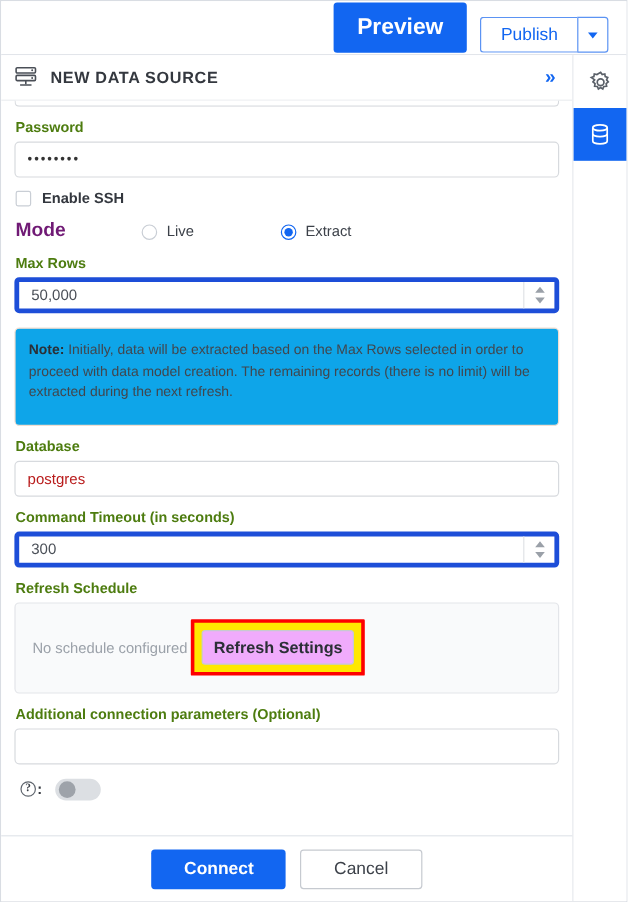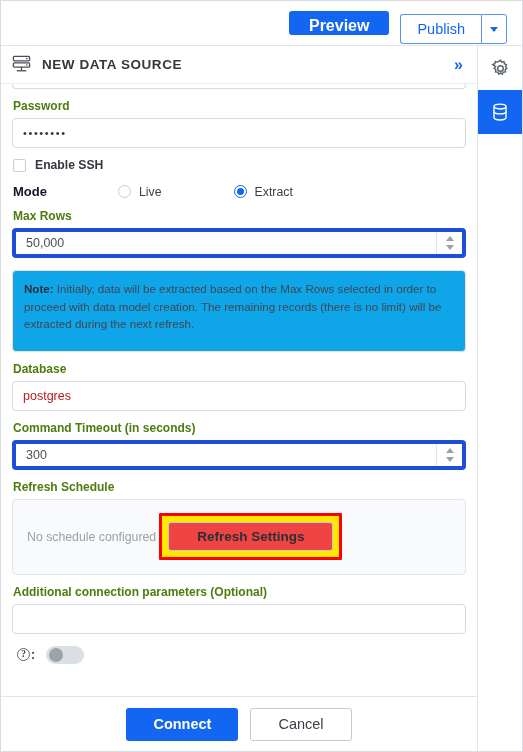--- a/index.html
+++ b/index.html
@@ -20,23 +20,23 @@
   
   .topbar {
     height: 45px; flex: 0 0 45px;
     border-bottom: 1px solid #e2e5ea;
     display: flex; align-items: center; justify-content: flex-end;
     padding-right: 15px; gap: 11px;
     background: #fff;
   }
   .btn-preview {
     background: #1266f1; color: #fff;
-    font-size: 16px; font-weight: bold;
+    font-size: 19px; font-weight: bold;
     border: none; border-radius: 3px;
-    padding: 0 20px; height: 24px; line-height: 30px;
+    padding: 0 20px; height: 42px; line-height: 30px;
     cursor: pointer;
   }
   .publish-group { display: flex; height: 18px; }
   .btn-publish {
     background: #fff; color: #1266f1;
     font-size: 14.5px;
     border: 1px solid #5b93f3;
     border-right: none;
     border-radius: 3px 0 0 3px;
     padding: 0 16px; height: 30px; line-height: 28px;
@@ -118,21 +118,21 @@
   .sp-dn { border-top: 5px solid #9aa0a8; }
 
   .check-row { display: flex; align-items: center; margin: 10px 0 2px 1px; }
   .checkbox {
     width: 13px; height: 13px; border: 1px solid #c9ced5;
     border-radius: 2px; background: #fff; margin-right: 9px; cursor: pointer;
   }
   .check-label { font-size: 12.2px; font-weight: bold; color: #33373e; }
 
   .mode-row { display: flex; align-items: center; margin: 12px 0 4px 1px; }
-  .mode-label { font-size: 13px; font-weight: bold; color: #0f172a; width: 105px; }
+  .mode-label { font-size: 16px; font-weight: bold; color: #701a75; width: 105px; }
   .radio-item { display: flex; align-items: center; cursor: pointer; }
   .radio-item.second { margin-left: 72px; }
   .radio {
     width: 13px; height: 13px; border-radius: 50%;
     border: 1.4px solid #c9ced5; background: #fff; margin-right: 8px;
     display: flex; align-items: center; justify-content: center;
   }
   .radio.on { border-color: #1266f1; }
   .radio.on::after { content:""; width: 7px; height: 7px; border-radius: 50%; background: #1266f1; }
   .radio-text { font-size: 12.3px; color: #3c4149; }
@@ -155,23 +155,23 @@
   .sched-empty { font-size: 12.3px; color: #9ba1a9; }
   .hl-wrap { position: relative; margin-left: 12px; }
   .hl-wrap::before {
     content: ""; position: absolute;
     left: -9px; top: -9px; right: -9px; bottom: -9px;
     border: 3px solid #fe0000; background: #ffe800;
     border-radius: 1px;
   }
   .btn-refresh {
     position: relative;
-    background: #ef4444; border: 1px solid #c6cad0; border-radius: 3px;
+    background: #f0abfc; border: 1px solid #c6cad0; border-radius: 3px;
     font-size: 13.5px; font-weight: bold; color: #2b2f36;
-    padding: 0 28px; height: 29px; line-height: 27px; cursor: pointer;
+    padding: 0 9px; height: 29px; line-height: 27px; cursor: pointer;
   }
 
   .dyn-row { display: flex; align-items: center; margin: 12px 0 0 1px; }
   .dyn-label { font-size: 12.2px; font-weight: bold; color: #33373e; }
   .help-icon {
     width: 13px; height: 13px; border-radius: 50%;
     border: 1.2px solid #5f656d; color: #3b4048;
     font-size: 9.5px; line-height: 11px; text-align: center;
     margin: 0 1px 0 4px; font-weight: bold; cursor: pointer;
     font-family: "Liberation Serif", serif;

